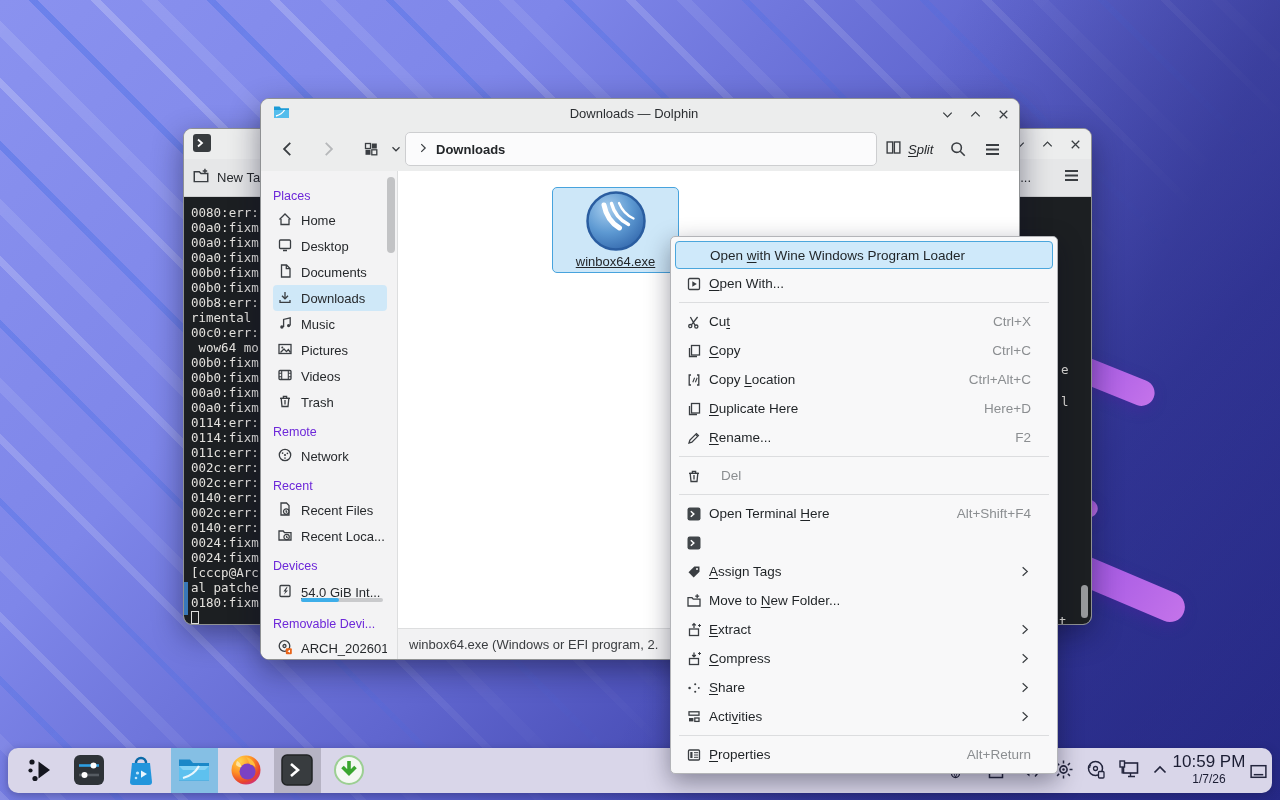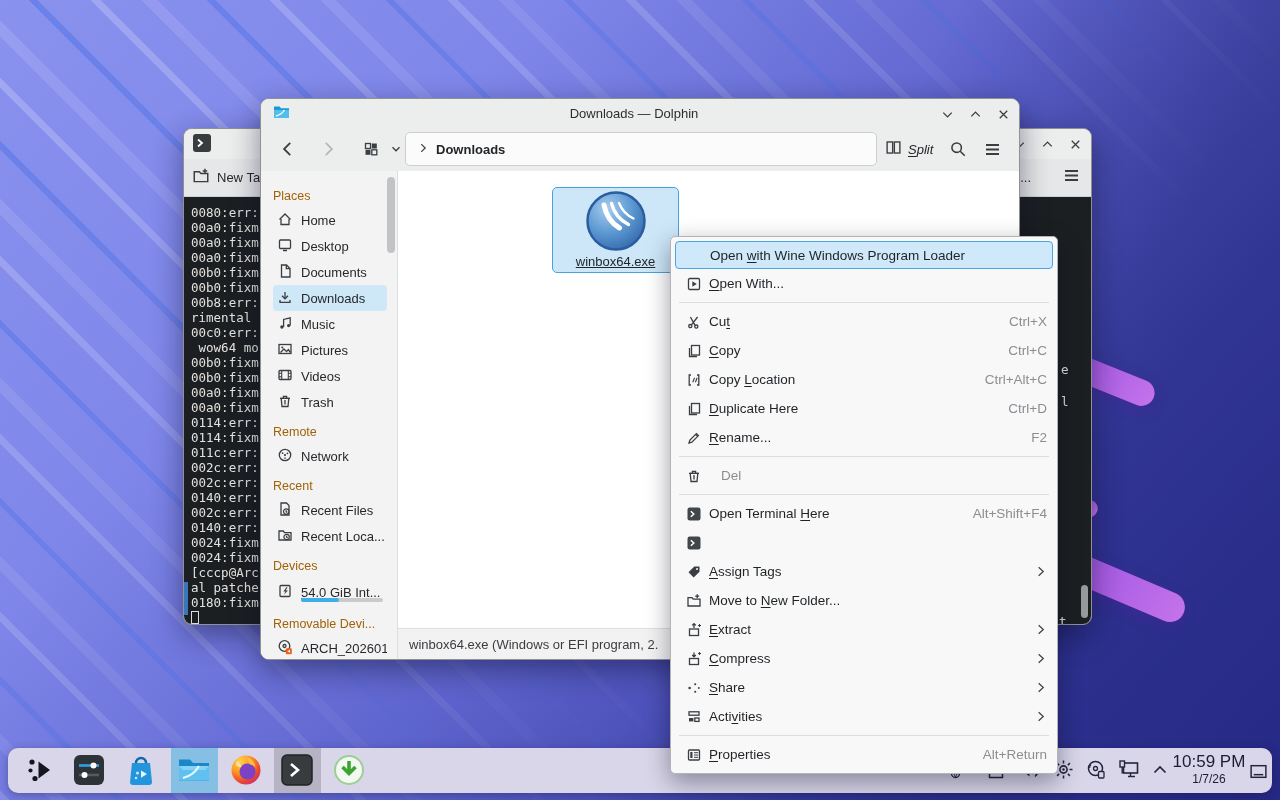--- a/index.html
+++ b/index.html
@@ -59,21 +59,21 @@
   #breadcrumb { position:absolute; left:144px; top:5px; width:472px; height:34px; background:#fbfbfc;
     border:1px solid #cdced0; border-radius:5px; display:flex; align-items:center; padding:0 10px; gap:6px; }
   #breadcrumb b { font-weight:bold; color:#232629; }
   #split-btn { position:absolute; left:624px; display:flex; align-items:center; gap:6px; }
   #search-btn { position:absolute; left:688px; }
   #menu-btn { position:absolute; left:722px; }
 
   #dolphin-body { position:relative; height:489px; background:#fff; }
   #sidebar { position:absolute; left:0; top:0; width:137px; height:100%;
     background:#f3f3f4; border-right:1px solid #dddedf; padding:8px 0 0 12px; overflow:hidden; }
-  .side-header { color:#a16207; font-size:12.5px; height:22px; margin-top:6px; display:flex; align-items:center; }
+  .side-header { color:#6d28d9; font-size:12.5px; height:22px; margin-top:6px; display:flex; align-items:center; }
   .side-item { height:26px; display:flex; align-items:center; gap:8px; color:#26292c; cursor:default;
     border-radius:4px; padding-left:4px; margin-right:10px; position:relative; }
   .side-item.selected { background:#cfe8f8; }
   .side-item .lbl { white-space:nowrap; overflow:hidden; }
   .usage { position:absolute; left:28px; top:21px; width:82px; height:4px; background:#c9cacc; border-radius:2px; }
   .usage i { display:block; width:46%; height:100%; background:#3daee9; border-radius:2px; }
   #side-scrollthumb { position:absolute; right:2px; top:6px; width:8px; height:76px;
     background:#c2c3c5; border-radius:4px; }
 
   #files { position:absolute; left:137px; top:0; right:0; bottom:32px; background:#fff; }
@@ -84,21 +84,21 @@
   #file-winbox { left:154px; top:16px;text-decoration:underline; }
   .ficon { height:64px; display:flex; align-items:flex-end; justify-content:center; }
 
   #statusbar { position:absolute; left:137px; right:0; bottom:0; height:32px; background:#f2f2f3;
     border-top:1px solid #dddedf; display:flex; align-items:center; padding-left:11px; color:#3a3d40; }
 
   
   #ctxmenu { position:absolute; left:670px; top:236px; width:388px; z-index:40;
     background:#f8f8f9; border:1px solid #b3b4b8; border-radius:5px;
     box-shadow:0 8px 24px rgba(10,10,30,.4); padding:4px 0; }
-  .mi { height:29px; display:flex; align-items:center; padding:0 10px 0 14px; font-size:13.5px; color:#1f2326; cursor:default; }
+  .mi { height:29px; display:flex; align-items:center; padding:0 26px 0 14px; font-size:13.5px; color:#1f2326; cursor:default; }
   .mi .ic { width:18px; height:18px; margin-right:6px; display:flex; align-items:center; justify-content:center; flex:none; }
   .mi .mtext { flex:1; white-space:nowrap; }
   .mi .msc { color:#8b8e91; margin-left:12px; }
   .mi .sub { margin-left:12px; display:flex; }
   .mi.hl { background:#cfe9fa; border:1px solid #4ba6dc; border-radius:4px;
     margin:0 4px; padding-left:34px; height:28px; }
   .msep { height:1px; background:#dcdddf; margin:4px 8px; }
 
   
   #taskbar { position:absolute; left:8px; top:748px; width:1264px; height:45px; z-index:30;
@@ -457,21 +457,21 @@
         <span class="msc">Ctrl+Alt+C</span>
       </div>
       <div class="mi">
         <span class="ic">
           <svg width="16" height="16" viewBox="0 0 16 16">
             <rect x="5.5" y="2.5" width="8" height="9.5" fill="none" stroke="#3a3e42" stroke-width="1.3"></rect>
             <path d="M3.5 5v8.5H11" fill="none" stroke="#3a3e42" stroke-width="1.3"></path>
           </svg>
         </span>
         <span class="mtext"><u>D</u>uplicate Here</span>
-        <span class="msc">Ctrl+D</span>
+        <span class="msc">Here+D</span>
       </div>
       <div class="mi">
         <span class="ic">
           <svg width="16" height="16" viewBox="0 0 16 16">
             <path d="M3 13l.9-2.9 6.5-6.5 2 2-6.5 6.5z" fill="none" stroke="#3a3e42" stroke-width="1.3"></path>
             <path d="M9.6 4.4l2 2" fill="none" stroke="#3a3e42" stroke-width="1.3"></path>
           </svg>
         </span>
         <span class="mtext"><u>R</u>ename...</span>
         <span class="msc">F2</span>

